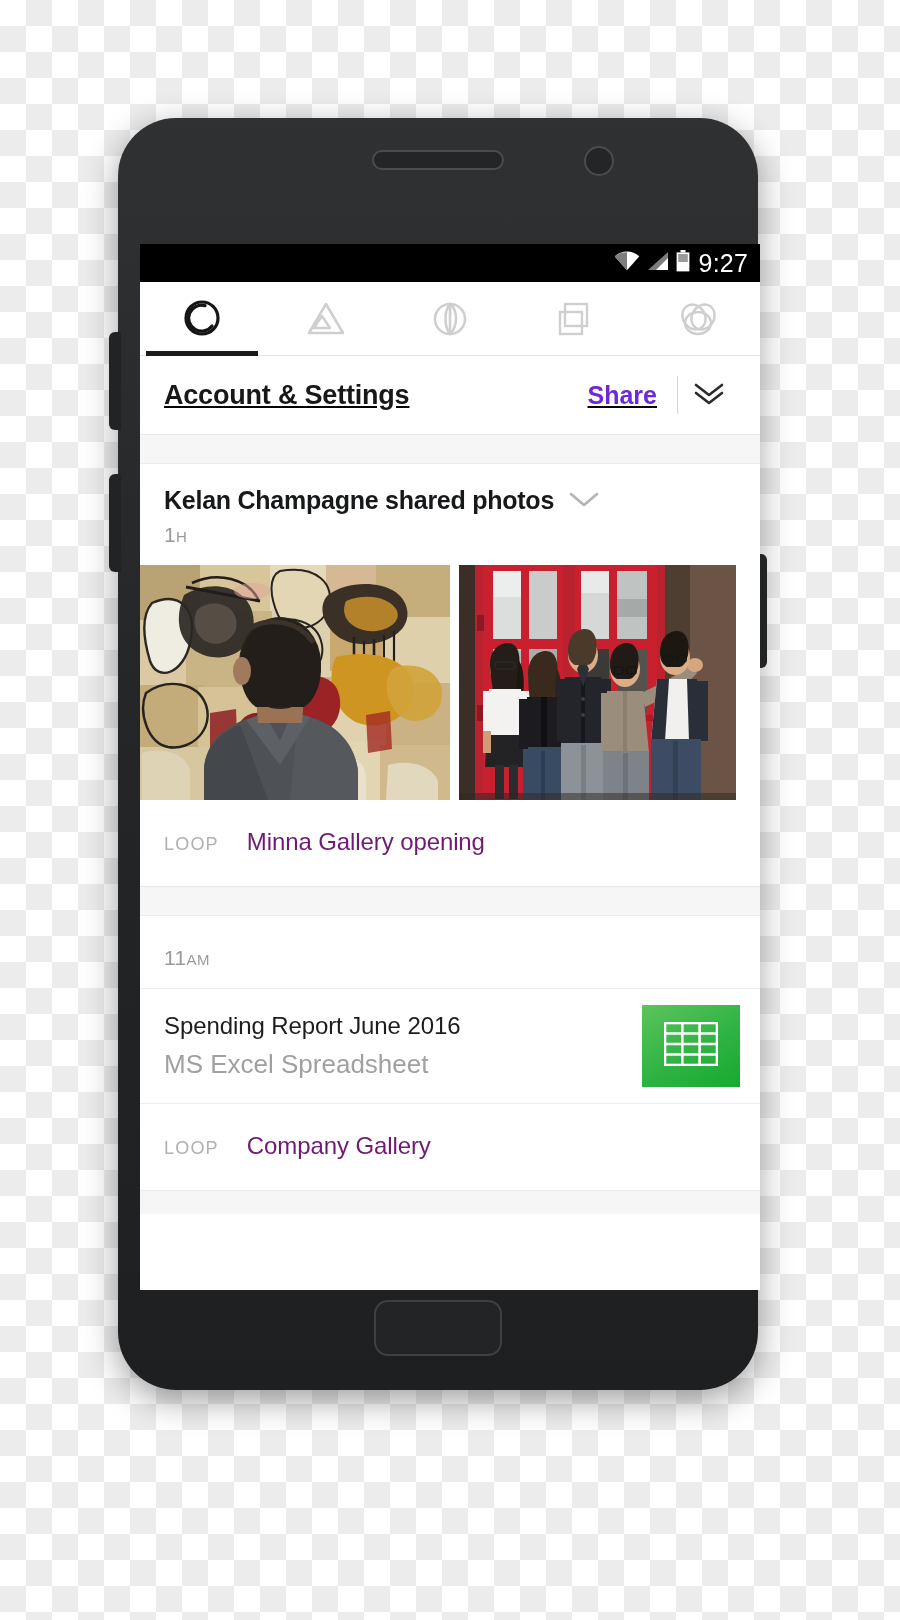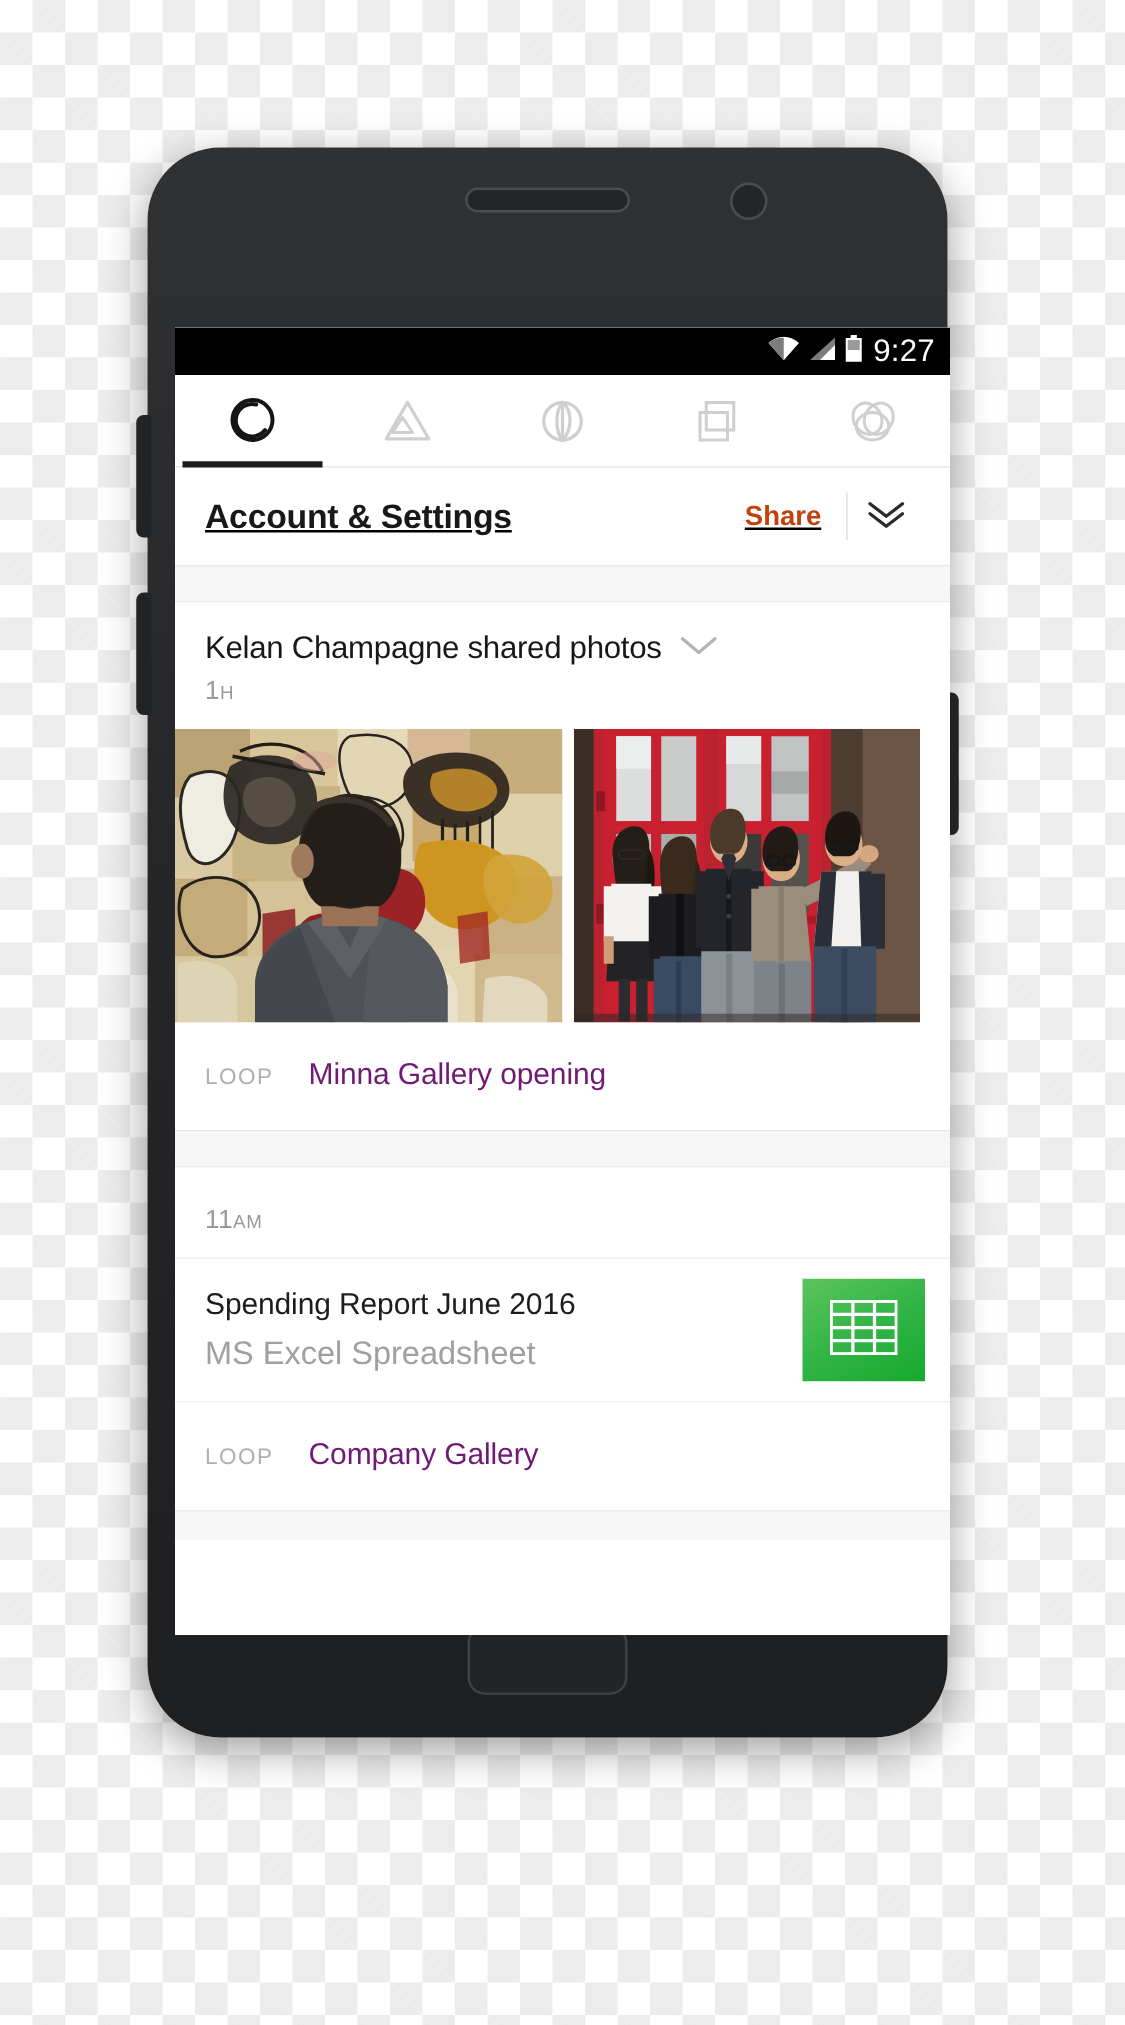--- a/index.html
+++ b/index.html
@@ -77,21 +77,21 @@
     width: 128px; height: 56px;
     border: 2px solid #3e4042;
     border-radius: 14px;
     background: #222426;
   }
 
   
   #screen {
     position: absolute;
     left: 22px;
-    top: 144px;
+    top: 126px;
     width: 620px;
     height: 1046px;
     background: #ffffff;
     overflow: hidden;
   }
 
   
   #status-bar {
     height: 38px;
     background: #000000;
@@ -148,23 +148,23 @@
     text-decoration: underline;
   }
   #page-title {
     font-size: 27px;
     font-weight: bold;
     color: #17181a;
     letter-spacing: -0.2px;
     flex: 1;
   }
   #share-btn {
-    font-size: 22px;
+    font-size: 25px;
     font-weight: bold;
-    color: #c2410c;
+    color: #6d28d9;
     padding: 0 20px 0 8px;
     cursor: pointer;
   }
   #header-divider {
     width: 1px;
     height: 38px;
     background: #d8d8d8;
   }
   #expand-btn {
     width: 62px;
@@ -186,21 +186,21 @@
   .card-head {
     padding: 22px 24px 18px 24px;
   }
   .card-head-row {
     display: flex;
     align-items: center;
     gap: 14px;
   }
   .card-title {
     font-size: 25px;
-    font-weight: normal;
+    font-weight: bold;
     color: #17181a;
     letter-spacing: -0.25px;
   }
   .card-time {
     margin-top: 8px;
     font-size: 21px;
     color: #9a9a9a;
     letter-spacing: 0.3px;
   }
   .card-time .unit {

